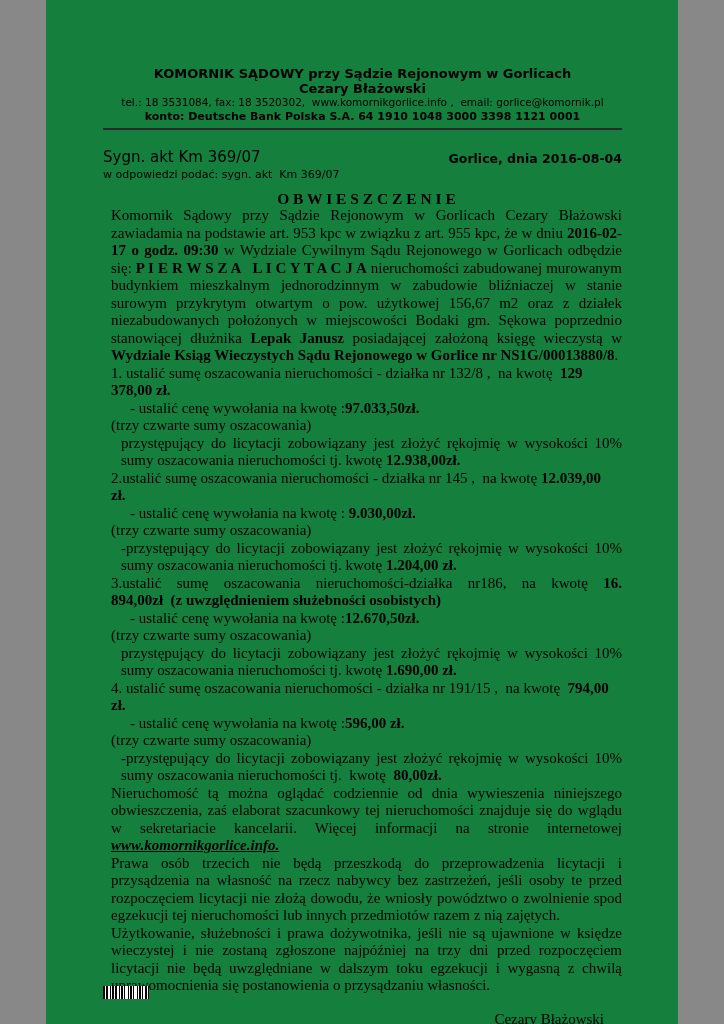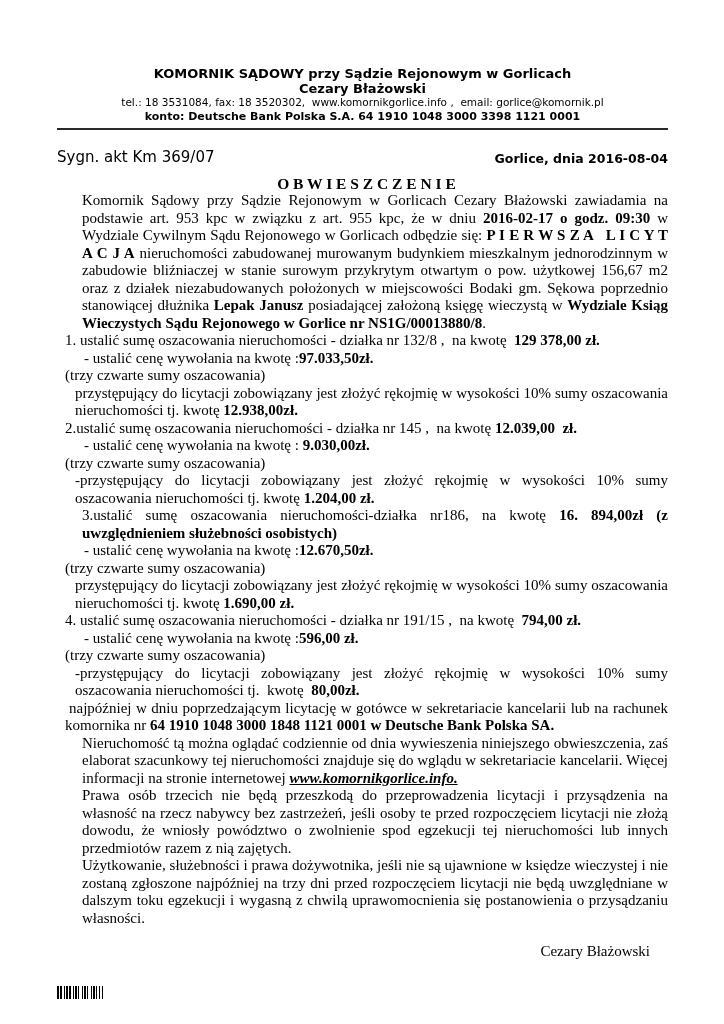--- a/index.html
+++ b/index.html
@@ -1,38 +1,38 @@
 <!DOCTYPE html>
 <html><head>
 <meta charset="utf-8">
 <style>
   html,body{margin:0;padding:0;}
   body{background:#888;}
   .page{
-    width:724px;height:1024px;position:relative;background:#ffffff;color:#000;
+    width:632px;height:1024px;position:relative;background:#15803d;color:#000;
     margin:0 auto;overflow:hidden;
   }
   .inner{padding:66px 56px 0 57px;}
   .hdr{font-family:"DejaVu Sans","Liberation Sans",sans-serif;text-align:center;}
   .hdr div{white-space:pre-wrap;}
   .hdr .l1,.hdr .l2{font-size:13px;font-weight:bold;line-height:15px;}
   .hdr .l3,.hdr .l4{font-size:10.5px;line-height:13.5px;}
   .hdr .l5{font-size:11px;font-weight:bold;line-height:14px;}
   .rule{border:none;border-top:2px solid #2a2a2a;margin:4px 0 0 0;}
   .sygnrow{display:flex;justify-content:space-between;align-items:flex-end;
     font-family:"DejaVu Sans","Liberation Sans",sans-serif;margin-top:18px;}
   .case{font-size:15px;white-space:pre-wrap;}
   .date{font-size:12.5px;font-weight:bold;white-space:pre-wrap;}
   .reply{font-family:"DejaVu Sans","Liberation Sans",sans-serif;font-size:11px;
     margin-top:2px;white-space:pre-wrap;}
   .doc{font-family:"Liberation Serif","DejaVu Serif",serif;font-size:15px;
     line-height:17.5px;margin-left:8px;margin-top:9px;}
   .doc-title{text-align:center;font-weight:bold;font-size:15.5px;margin:0 0 4px 0;}
   .doc p{margin:0;white-space:pre-wrap;}
-  p.jst{text-align:justify;margin-left:17px;}
+  p.jst{text-align:justify;}
   p.ind{padding-left:19px;}
   p.hang{padding-left:10px;text-align:justify;}
   p.fi{text-indent:4px;text-align:justify;}
   .b{font-weight:bold}.i{font-style:italic}.u{text-decoration:underline}
   .sig{font-family:"Liberation Serif","DejaVu Serif",serif;font-size:15px;
     line-height:20px;text-align:right;padding-right:18px;margin-top:14px;}
   .barcode{position:absolute;left:57px;top:986px;width:46px;height:13px;
     background:repeating-linear-gradient(90deg,#000 0 1.5px,#fff 1.5px 3px,#000 3px 4.5px,#fff 4.5px 6.5px,#000 6.5px 7.5px,#fff 7.5px 9px);}
 </style>
 </head>
@@ -44,20 +44,21 @@
       <div class="l1">KOMORNIK SĄDOWY przy Sądzie Rejonowym w Gorlicach</div>
       <div class="l2">Cezary Błażowski</div>
       <div class="l4">tel.: 18 3531084, fax: 18 3520302,  www.komornikgorlice.info ,  email: gorlice@komornik.pl</div>
       <div class="l5">konto: Deutsche Bank Polska S.A. 64 1910 1048 3000 3398 1121 0001</div>
     </div>
     <hr class="rule">
     <div class="sygnrow">
       <span class="case">Sygn. akt Km 369/07</span>
       <span class="date">Gorlice, dnia 2016-08-04</span>
     </div>
+    <div class="reply">w odpowiedzi podać: sygn. akt  Km 369/07</div>
 
     <div class="doc">
       <p class="doc-title">O B W I E S Z C Z E N I E</p>
       <div>
           <p class="jst"><span>Komornik Sądowy przy Sądzie Rejonowym w Gorlicach Cezary Błażowski zawiadamia na podstawie art. 953 kpc w związku z art. 955 kpc, że w dniu </span><span class="b">2016-02-17 o godz. 09:30</span><span> w Wydziale Cywilnym Sądu Rejonowego w Gorlicach odbędzie się: </span><span class="b">P I E R W S Z A   L I C Y T A C J A</span><span> nieruchomości zabudowanej murowanym budynkiem mieszkalnym jednorodzinnym w zabudowie bliźniaczej w stanie surowym przykrytym otwartym o pow. użytkowej 156,67 m2 oraz z działek niezabudowanych położonych w miejscowości Bodaki gm. Sękowa poprzednio  stanowiącej dłużnika </span><span class="b">Lepak Janusz</span><span> posiadającej założoną księgę wieczystą w </span><span class="b">Wydziale Ksiąg Wieczystych Sądu Rejonowego w Gorlice nr NS1G/00013880/8</span><span>.</span></p>
           <p><span>1. ustalić sumę oszacowania nieruchomości - działka nr 132/8 ,  na kwotę  </span><span class="b">129 378,00 zł.</span></p>
           <p class="ind"><span>- ustalić cenę wywołania na kwotę :</span><span class="b">97.033,50zł.</span></p>
           <p><span>(trzy czwarte sumy oszacowania)</span></p>
           <p class="hang"><span>przystępujący do licytacji zobowiązany jest złożyć rękojmię w wysokości 10% sumy oszacowania nieruchomości tj. kwotę </span><span class="b">12.938,00zł.</span></p>
           <p><span>2.ustalić sumę oszacowania nieruchomości - działka nr 145 ,  na kwotę </span><span class="b">12.039,00  zł.</span></p>
@@ -65,21 +66,20 @@
           <p><span>(trzy czwarte sumy oszacowania)</span></p>
           <p class="hang"><span>-przystępujący do licytacji zobowiązany jest złożyć rękojmię w wysokości 10% sumy oszacowania nieruchomości tj. kwotę </span><span class="b">1.204,00 zł.</span></p>
           <p class="jst"><span>3.ustalić  sumę  oszacowania  nieruchomości-działka  nr186,  na  kwotę  </span><span class="b">16.  894,00zł  (z uwzględnieniem służebności osobistych)</span></p>
           <p class="ind"><span>- ustalić cenę wywołania na kwotę :</span><span class="b">12.670,50zł.</span></p>
           <p><span>(trzy czwarte sumy oszacowania)</span></p>
           <p class="hang"><span>przystępujący do licytacji zobowiązany jest złożyć rękojmię w wysokości 10% sumy oszacowania nieruchomości tj. kwotę </span><span class="b">1.690,00 zł.</span></p>
           <p><span>4. ustalić sumę oszacowania nieruchomości - działka nr 191/15 ,  na kwotę  </span><span class="b">794,00 zł.</span></p>
           <p class="ind"><span>- ustalić cenę wywołania na kwotę :</span><span class="b">596,00 zł.</span></p>
           <p><span>(trzy czwarte sumy oszacowania)</span></p>
           <p class="hang"><span>-przystępujący do licytacji zobowiązany jest złożyć rękojmię w wysokości 10% sumy oszacowania nieruchomości tj.  kwotę  </span><span class="b">80,00zł.</span></p>
-          <p class="fi"><span>najpóźniej w dniu poprzedzającym licytację w gotówce w sekretariacie kancelarii lub na rachunek komornika nr </span><span class="b">64 1910 1048 3000 1848 1121 0001 w Deutsche Bank Polska SA.</span></p>
           <p class="jst"><span>Nieruchomość tą można oglądać codziennie od dnia wywieszenia niniejszego obwieszczenia, zaś elaborat szacunkowy tej nieruchomości znajduje się do wglądu w sekretariacie kancelarii. Więcej informacji na stronie internetowej </span><span class="b i u">www.komornikgorlice.info.</span></p>
           <p class="jst"><span>Prawa osób trzecich nie będą przeszkodą do przeprowadzenia licytacji i przysądzenia na własność na rzecz nabywcy bez zastrzeżeń, jeśli osoby te przed rozpoczęciem licytacji nie złożą dowodu, że wniosły powództwo o zwolnienie spod egzekucji tej nieruchomości lub innych przedmiotów razem z nią zajętych.</span></p>
           <p class="jst"><span>Użytkowanie, służebności i prawa dożywotnika, jeśli nie są ujawnione w księdze wieczystej i nie zostaną zgłoszone najpóźniej na trzy dni przed rozpoczęciem licytacji nie będą uwzględniane w dalszym toku egzekucji i wygasną z chwilą uprawomocnienia się postanowienia o przysądzaniu własności.</span></p>
         </div>
       <div class="sig">
         <div>Cezary Błażowski</div>
       </div>
     </div>
   </div>
   <div class="barcode"></div>

